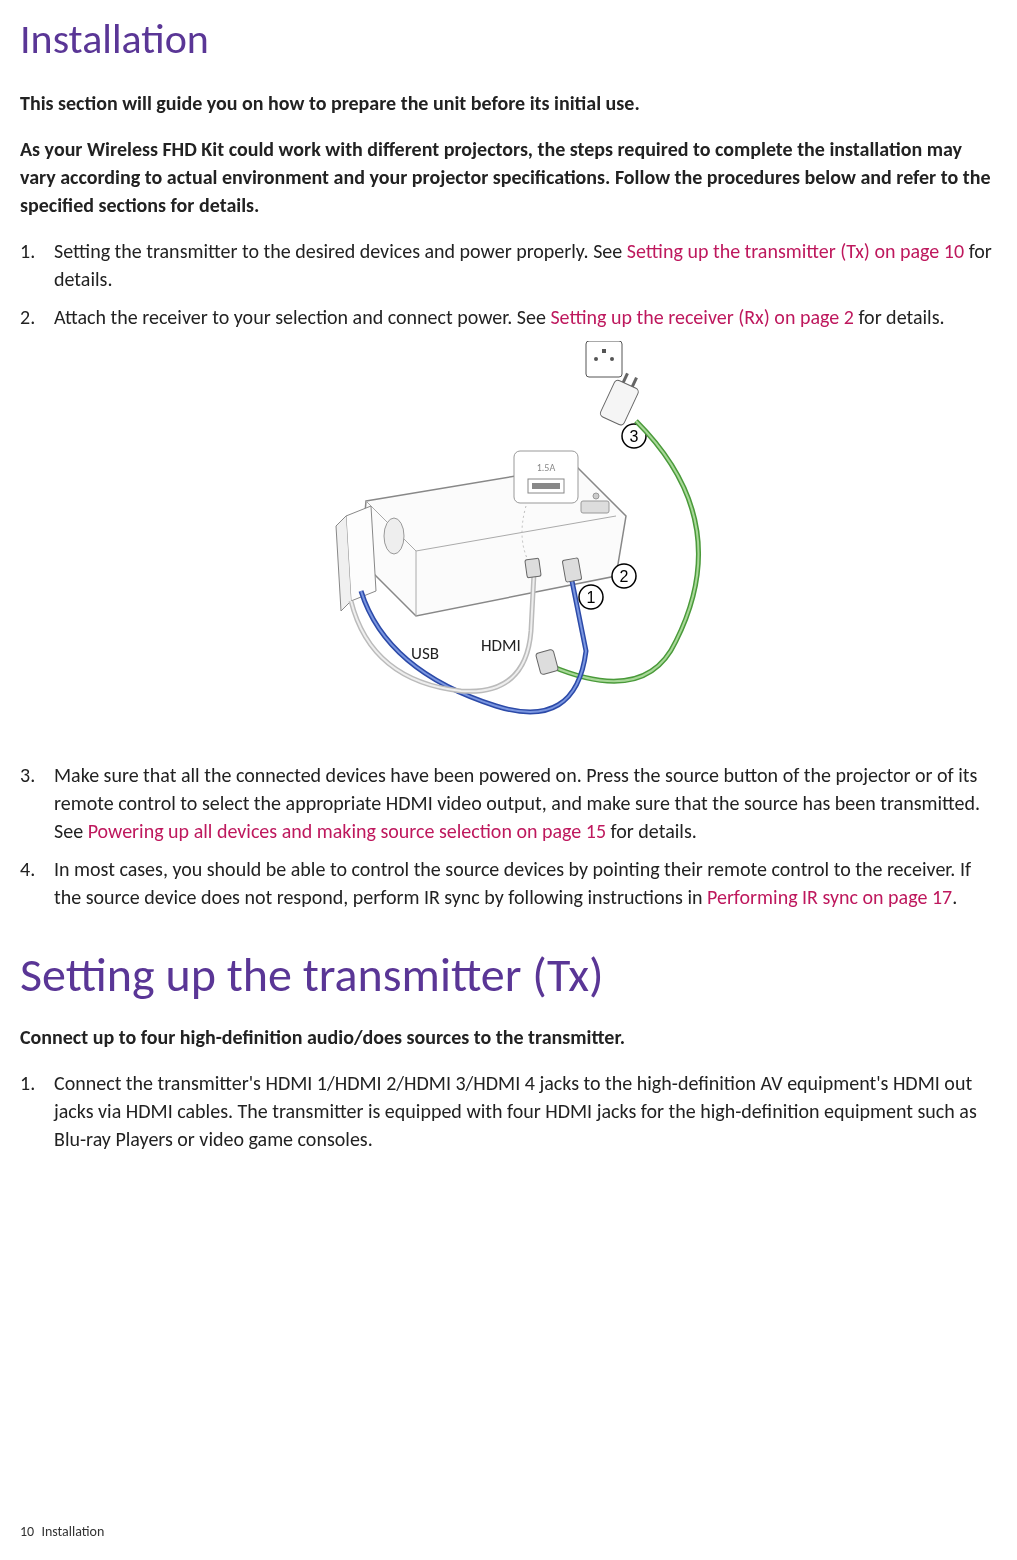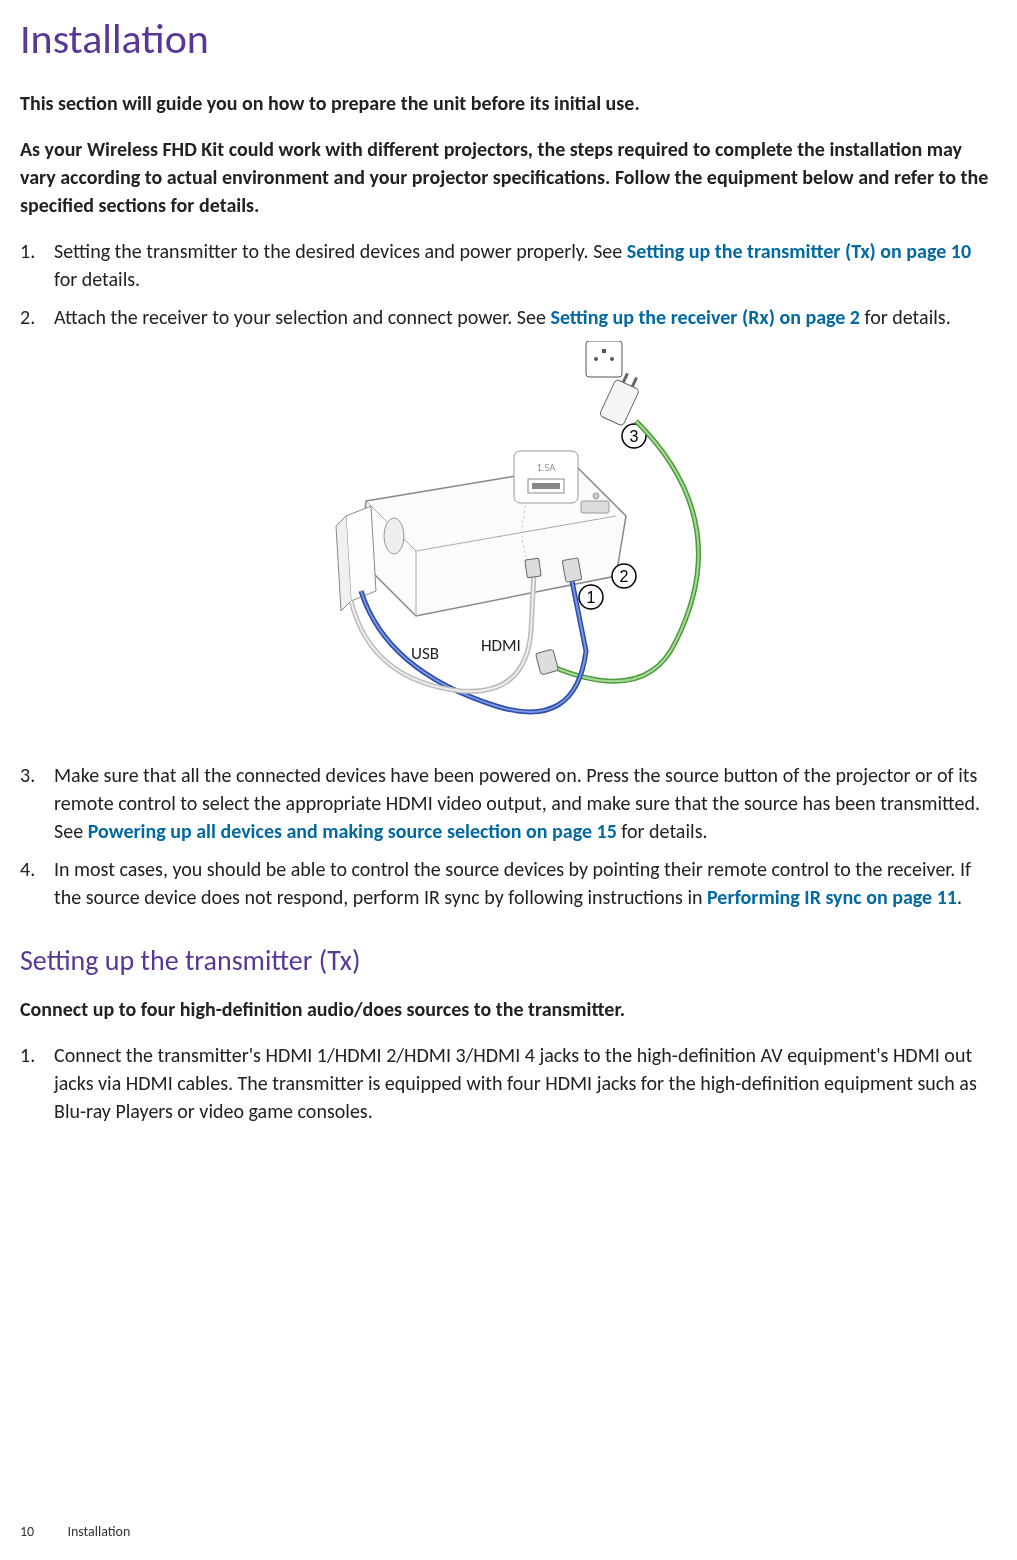--- a/index.html
+++ b/index.html
@@ -14,27 +14,27 @@
       position: relative;
     }
     h1 {
       color: #5a3696;
       font-size: 42px;
       font-weight: 400;
       margin-bottom: 20px;
     }
     h2 {
       color: #5a3696;
-      font-size: 28px;
+      font-size: 48px;
       font-weight: 400;
       margin-top: 30px;
       margin-bottom: 15px;
     }
     p { margin-bottom: 18px; font-weight: bold; }
-    .link { color: #0369a1; font-weight: bold; }
+    .link { color: #be185d; }
     ol {
       list-style: none;
       counter-reset: li;
       padding-left: 0;
     }
     ol li {
       counter-increment: li;
       padding-left: 34px;
       position: relative;
       margin-bottom: 10px;
@@ -50,30 +50,30 @@
       justify-content: center;
       margin: 10px 0 20px 0;
     }
     .footer {
       position: absolute;
       bottom: 18px;
       left: 20px;
       font-size: 14px;
       color: #333;
     }
-    .footer .pn { margin-right: 30px; }
+    .footer .pn { margin-right: 4px; }
     .bold { font-weight: 400; }
   </style>
 </head>
 <body>
 
 <h1>Installation</h1>
 
 <p>This section will guide you on how to prepare the unit before its initial use.</p>
-<p>As your Wireless FHD Kit could work with different projectors, the steps required to complete the installation may vary according to actual environment and your projector specifications. Follow the equipment below and refer to the specified sections for details.</p>
+<p>As your Wireless FHD Kit could work with different projectors, the steps required to complete the installation may vary according to actual environment and your projector specifications. Follow the procedures below and refer to the specified sections for details.</p>
 
 <ol>
   <li>
     <span>Setting the transmitter to the desired devices and power properly. See </span><span class="link">Setting up the transmitter (Tx) on page 10</span><span> for details.</span>
   </li>
   <li>
     <span>Attach the receiver to your selection and connect power. See </span><span class="link">Setting up the receiver (Rx) on page 2</span><span> for details.</span>
 
     <div class="fig-wrap">
       <svg width="420" height="400" viewBox="0 0 420 400">
@@ -140,21 +140,21 @@
 
         <text x="95" y="318" font-size="17" fill="#222">USB</text>
         <text x="165" y="310" font-size="17" fill="#222">HDMI</text>
       </svg>
     </div>
   </li>
   <li>
     <span>Make sure that all the connected devices have been powered on. Press the source button of the projector or of its remote control to select the appropriate HDMI video output, and make sure that the source has been transmitted. See </span><span class="link">Powering up all devices and making source selection on page 15</span><span> for details.</span>
   </li>
   <li>
-    <span>In most cases, you should be able to control the source devices by pointing their remote control to the receiver. If the source device does not respond, perform IR sync by following instructions in </span><span class="link">Performing IR sync on page 11</span><span>.</span>
+    <span>In most cases, you should be able to control the source devices by pointing their remote control to the receiver. If the source device does not respond, perform IR sync by following instructions in </span><span class="link">Performing IR sync on page 17</span><span>.</span>
   </li>
 </ol>
 
 <h2>Setting up the transmitter (Tx)</h2>
 
 <p>Connect up to four high-definition audio/does sources to the transmitter.</p>
 
 <ol>
   <li>
     <span>Connect the transmitter's </span><span class="bold">HDMI 1</span><span>/</span><span class="bold">HDMI 2</span><span>/</span><span class="bold">HDMI 3</span><span>/</span><span class="bold">HDMI 4</span><span> jacks to the high-definition AV equipment's HDMI out jacks via HDMI cables. The transmitter is equipped with four HDMI jacks for the high-definition equipment such as Blu-ray Players or video game consoles.</span>

